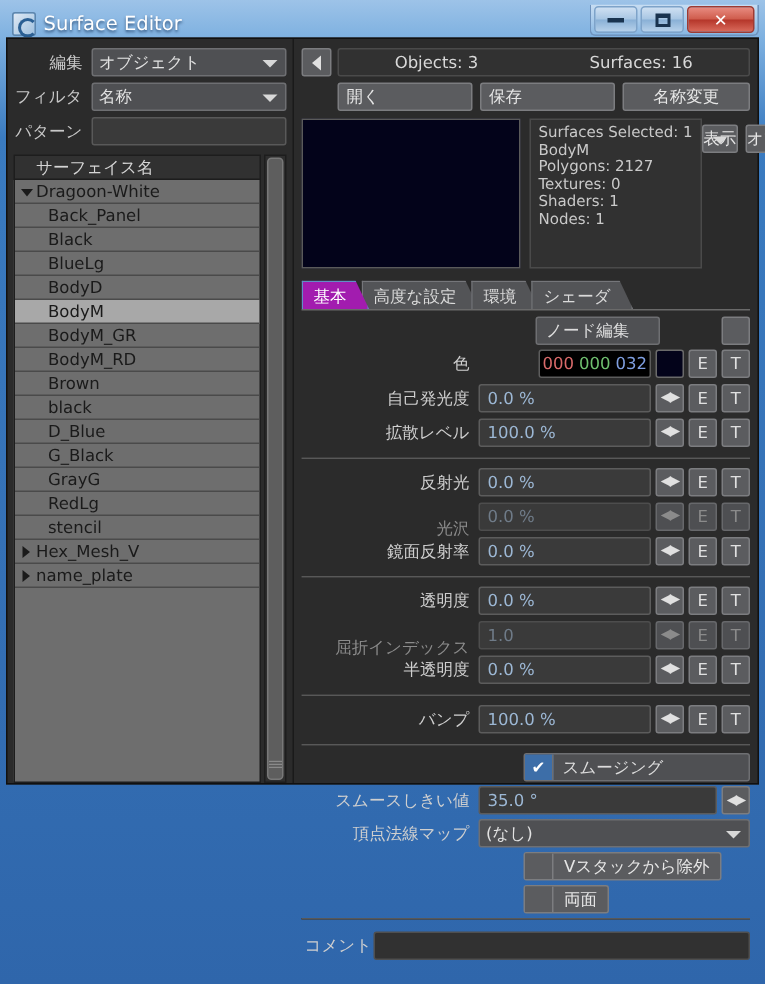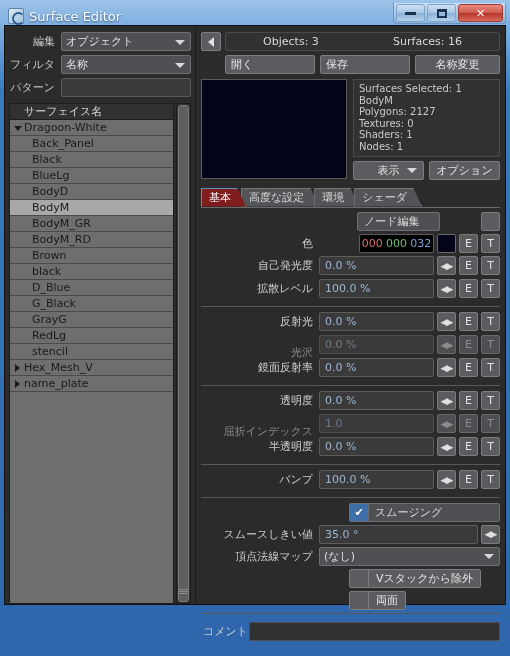--- a/index.html
+++ b/index.html
@@ -64,21 +64,21 @@
     border-color: #9e3a32;
     background: linear-gradient(to bottom,#e88b80 0%, #cf5c4c 48%, #b5362a 52%, #d96a5b 100%);
     color: #ffffff;
   }
   .win-btn .glyph-min { display:block; width:11px; height:3px; background:#19334f; }
   .win-btn .glyph-max { display:block; width:10px; height:9px; border:2px solid #19334f; border-top-width:3px; }
 
   
   .client {
     position: absolute; left: 4px; top: 25px;
-    width: 502px; height: 580px;
+    width: 502px; height: 498px;
     background: #2b2b2b;
     border: 1px solid #101010;
     display: flex;
   }
 
   
   .left-panel {
     width: 190px; flex: none;
     padding: 6px 4px 0 4px;
     display: flex; flex-direction: column;
@@ -228,21 +228,21 @@
   }
   .file-row { display: flex; gap: 5px; margin-bottom: 5px; padding-left: 24px; }
   .file-row .btn { flex: 1; }
 
   .preview-row { display: flex; gap: 6px; margin-bottom: 5px; }
   .preview {
     width: 146px; height: 100px; flex: none;
     background: #03031a;
     border: 1px solid #5a5a5a;
   }
-  .stats-col { flex: 1; display: flex; flex-direction: column; min-width: 0; border-radius: 31px; }
+  .stats-col { flex: 1; display: flex; flex-direction: row; min-width: 0; border-radius: 31px; }
   .stats {
     flex: 1;
     background: #313131; border: 1px solid #4a4a4a;
     padding: 3px 5px;
     color: #c9c9c9; font-size: 10px; line-height: 11.6px;
   }
   .stats div { white-space: nowrap; }
   .stats-btns { display: flex; gap: 5px; margin-top: 4px; }
   .stats-btns .btn { flex: 1; position: relative; }
   .stats-btns .btn .caret {
@@ -263,21 +263,21 @@
     padding: 0 9px 0 7px;
     margin-right: -5px;
     border: 1px solid #75767a;
     border-bottom: none;
     -webkit-clip-path: polygon(0 0, calc(100% - 9px) 0, 100% 100%, 0 100%);
     clip-path: polygon(0 0, calc(100% - 9px) 0, 100% 100%, 0 100%);
     padding-right: 14px;
     white-space: nowrap;
   }
   .tab.active {
-    background: #7f1d1d;
+    background: #a21caf;
     color: #ffffff;
     border-color: #5f8fc4;
     z-index: 3;
   }
   .tab-body {
     flex: 1;
     border-top: 1px solid #6a6a6a;
     display: flex; flex-direction: column;
     padding-top: 4px;
     min-height: 0;

